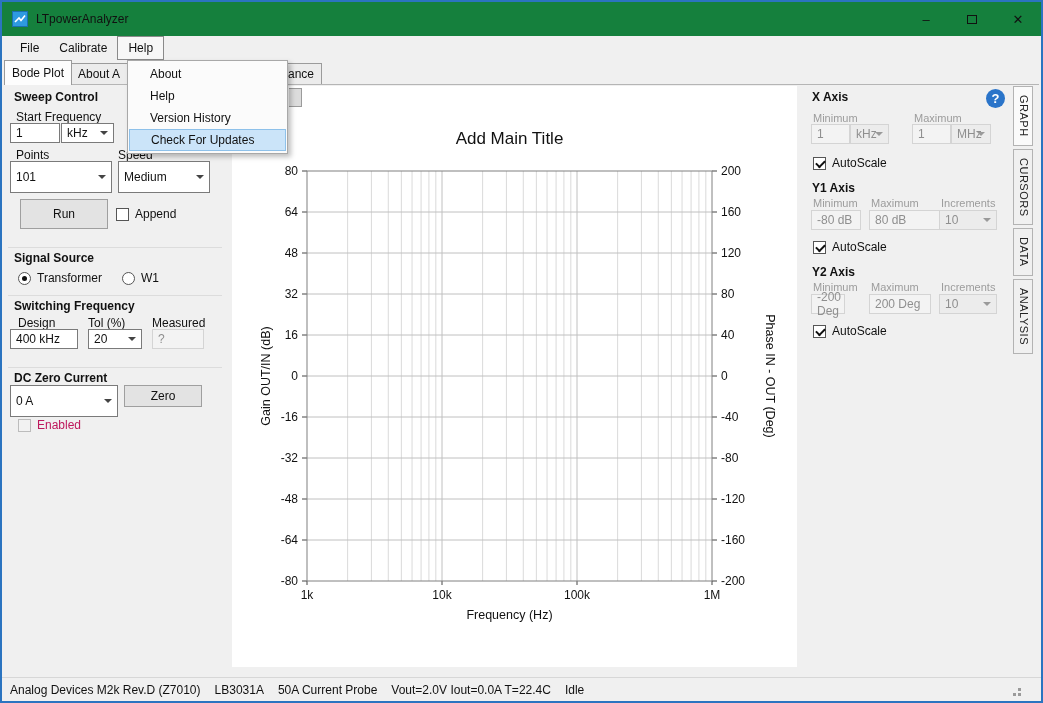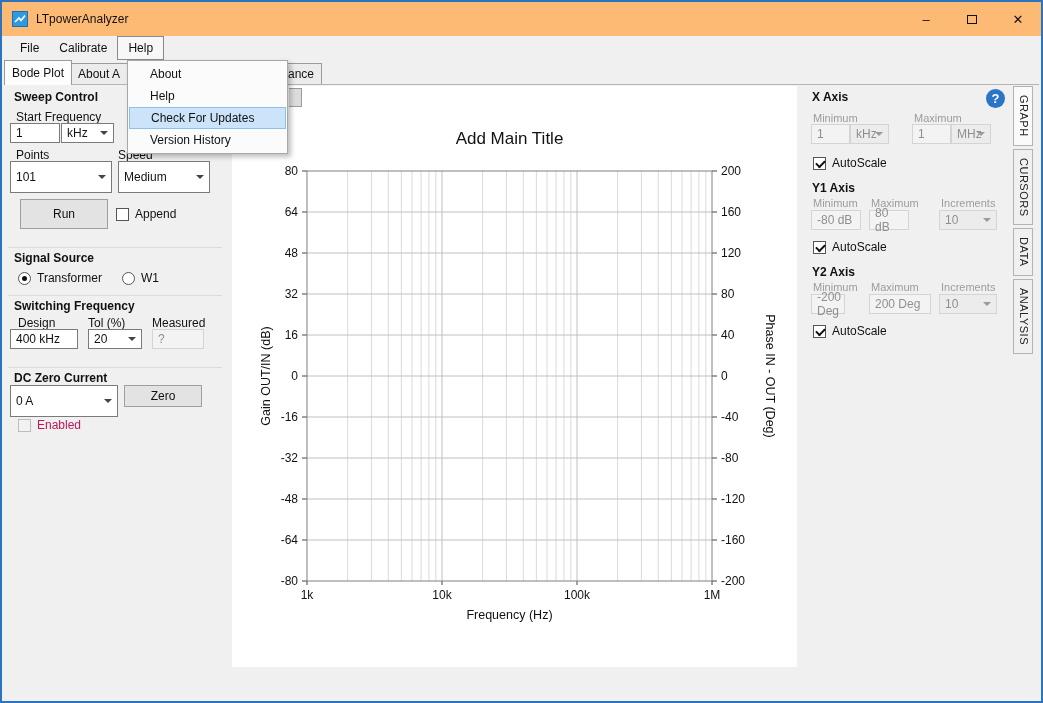--- a/index.html
+++ b/index.html
@@ -1,20 +1,20 @@
 <!DOCTYPE html>
 <html><head>
 <meta charset="utf-8">
 <style>
   * { margin:0; padding:0; box-sizing:border-box; }
   html,body { width:1043px; height:703px; font-family:"Liberation Sans",sans-serif; font-size:12px; color:#111; }
   .window { position:relative; width:1043px; height:703px; background:#f0f0f0; border:2px solid #2b74c0; overflow:hidden; }
 
   
-  .titlebar { position:absolute; left:0; top:0; right:0; height:34px; background:#fdba74; display:flex; align-items:center; }
+  .titlebar { position:absolute; left:0; top:0; right:0; height:34px; background:#15803d; display:flex; align-items:center; }
   .app-icon { width:16px; height:16px; margin-left:10px; display:inline-flex; }
   .title-text { margin-left:8px; font-size:12px; }
   .win-btns { position:absolute; right:0; top:0; height:34px; display:flex; }
   .win-btn { width:46px; height:34px; display:flex; align-items:center; justify-content:center; font-size:13px; }
   .maxbox { width:10px; height:9px; border:1px solid #111; display:inline-block; }
 
   
   .menubar { position:absolute; left:0; top:34px; right:0; height:24px; display:flex; align-items:stretch; padding-left:8px; background:#f0f0f0; }
   .menu-item { padding:0 10px; display:flex; align-items:center; }
   .menu-item.open { background:#f7f7f7; border:1px solid #8a8a8a; }
@@ -309,21 +309,21 @@
       <span>AutoScale</span>
     </div>
 
     <div class="bold-label" style="left:10px; top:96px;">Y1 Axis</div>
     <div class="glabel" style="left:11px; top:112px;">Minimum</div>
     <div class="glabel" style="left:69px; top:112px;">Maximum</div>
     <div class="glabel" style="left:139px; top:112px;">Increments</div>
     <div class="dinput" style="left:9px; top:125px; width:50px;">
         <span>-80 dB</span>
       </div>
-    <div class="dinput" style="left:67px; top:125px; width:40px;">
+    <div class="dinput" style="left:67px; top:125px; width:85px;">
         <span>80 dB</span>
       </div>
     <div class="dcombo" style="left:137px; top:125px; width:58px;">
       <span>10</span>
       <span class="carrow"></span>
     </div>
     <div class="chk checked" style="left:11px; top:155px;">
       <span class="cbox"></span>
       <span>AutoScale</span>
     </div>
@@ -351,18 +351,26 @@
   <div class="side-tabs">
     <div class="vtab active">GRAPH</div>
     <div class="vtab">CURSORS</div>
     <div class="vtab">DATA</div>
     <div class="vtab">ANALYSIS</div>
   </div>
 
   <div class="dropdown">
     <div class="ditem">About</div>
     <div class="ditem">Help</div>
+    <div class="ditem">Version History</div>
     <div class="ditem highlighted">Check For Updates</div>
-    <div class="ditem">Version History</div>
-  </div>
-
+  </div>
+
+  <div class="statusbar">
+    <span>Analog Devices M2k Rev.D (Z7010)</span>
+    <span>LB3031A</span>
+    <span>50A Current Probe</span>
+    <span>Vout=2.0V Iout=0.0A T=22.4C</span>
+    <span>Idle</span>
+    <span class="grip"></span>
+  </div>
 
 </div>
 
 </body></html>

